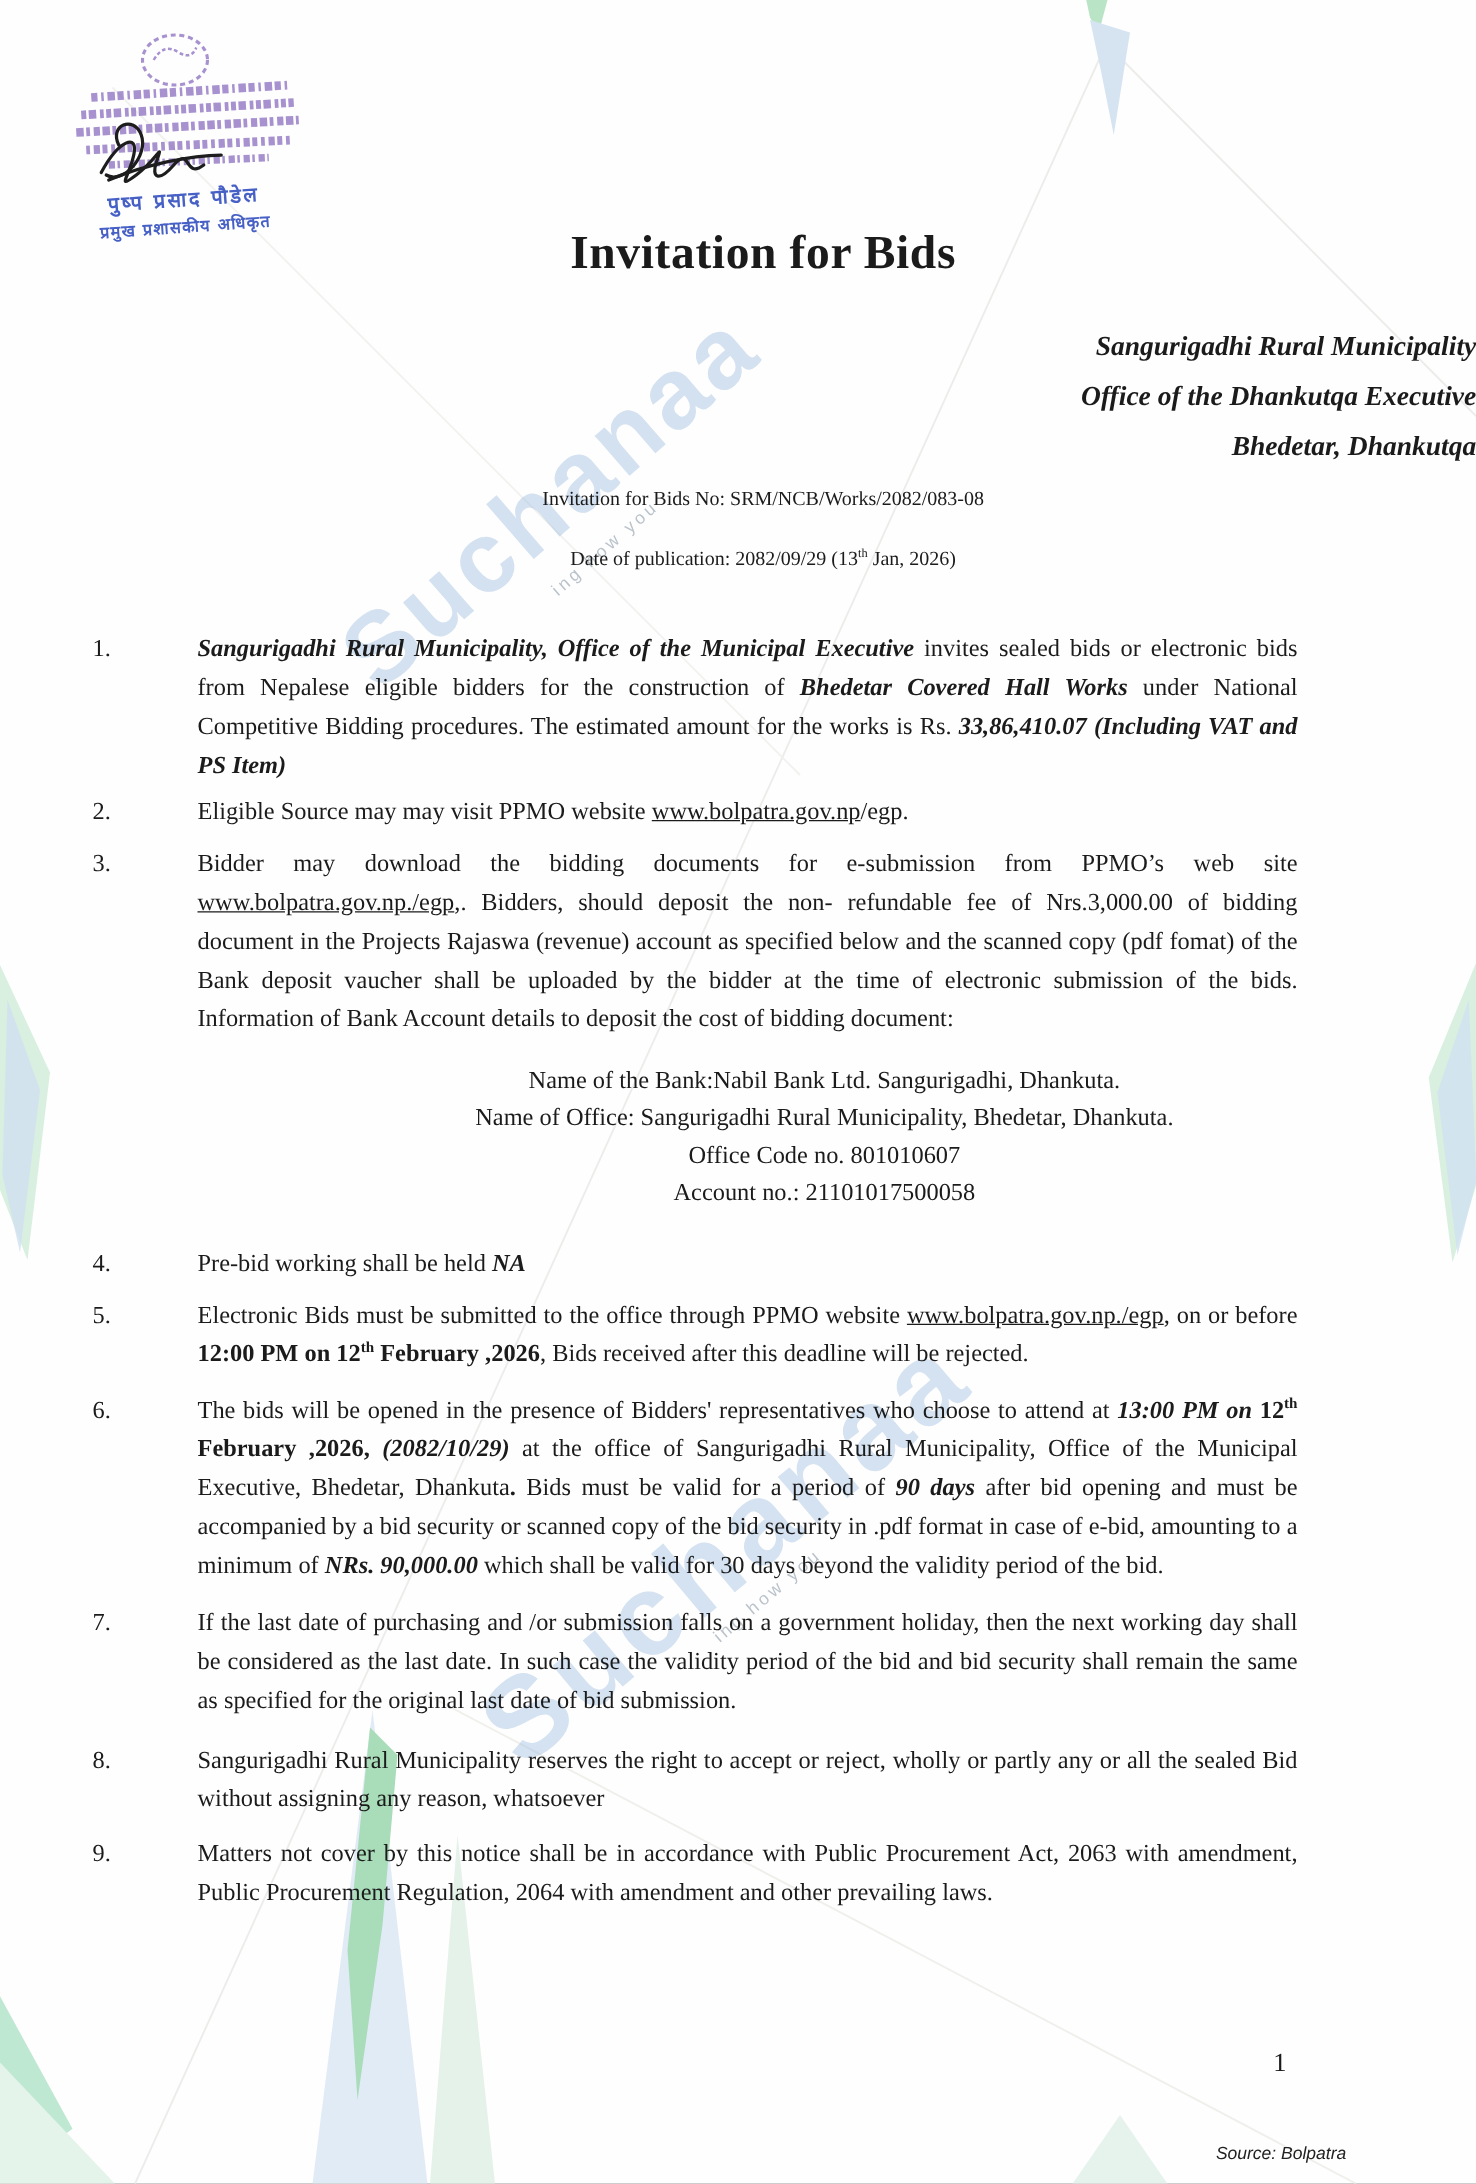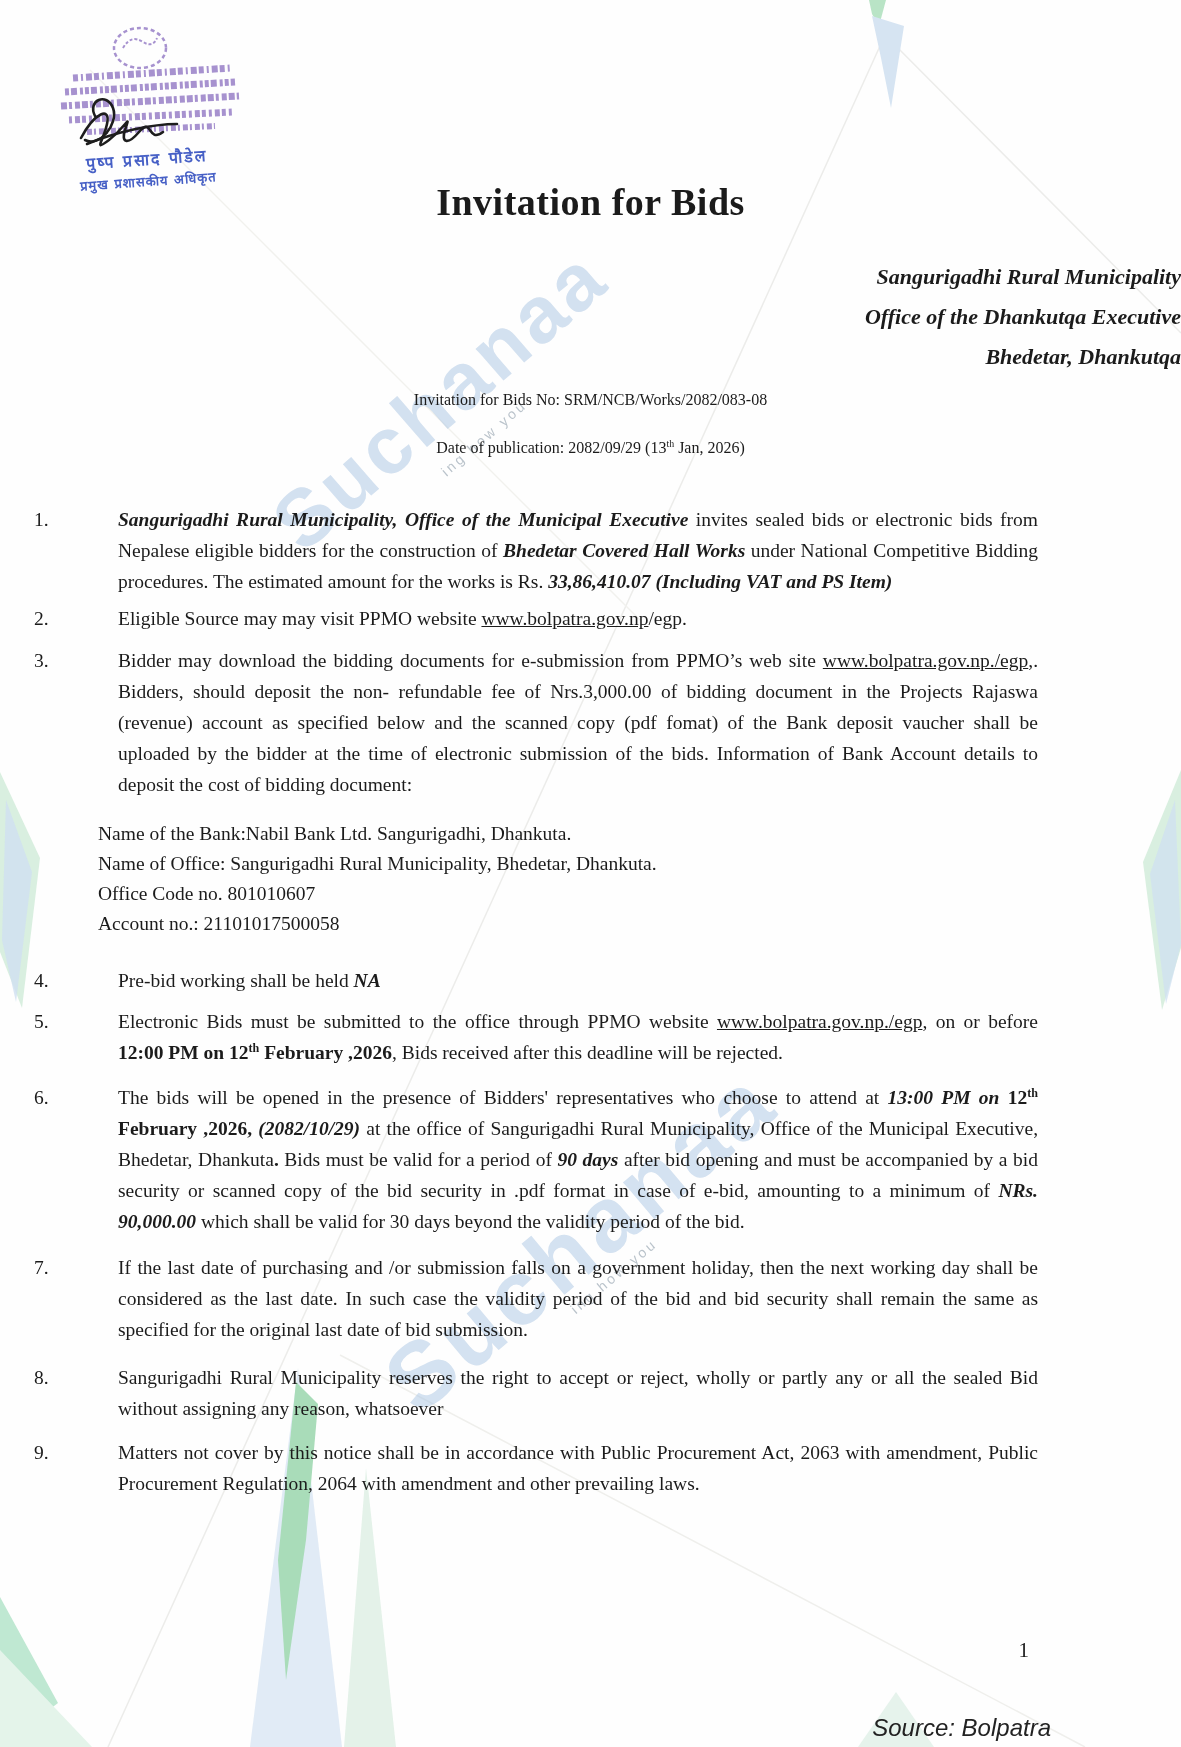--- a/index.html
+++ b/index.html
@@ -23,41 +23,41 @@
   .wm-tag2{left:560px; top:1268px; transform:rotate(-40deg);}
   
   .stamp{position:absolute; left:35px; top:20px; width:230px; height:185px; z-index:2;}
   .stamp svg{position:absolute; left:0; top:0;}
   .stamp-name{position:absolute; left:0; top:128px; width:225px; text-align:center;
       transform:rotate(-4deg); color:#3450c0; font-family:"DejaVu Sans", sans-serif;
       font-weight:bold; opacity:.9;}
   .stamp-name .l1{font-size:16px; letter-spacing:2px;}
   .stamp-name .l2{font-size:13px; letter-spacing:1px; margin-top:2px;}
   
-  .content{position:absolute; inset:0; z-index:3;}
+  .content{position:absolute; inset:0; z-index:3;margin-left:40px;}
   .title{font-size:38px; font-weight:bold; text-align:center; margin:180px 0 0 0; letter-spacing:.5px;}
   .org{font-size:22px; font-weight:bold; font-style:italic; text-align:right; line-height:40px; margin:0;}
   .org.first{margin-top:33px;}
   .hline{font-size:16px; text-align:center; line-height:28px;}
   .bid-no{margin-top:9px;}
   .pub-date{margin-top:20px;}
   .list{margin-top:42px;}
   .item{position:relative; padding-left:118px; padding-right:143px; text-align:justify;
         font-size:19.5px; line-height:31px;}
   .item .num{position:absolute; left:34px; top:0;}
   .item p{margin:0;}
   .gap-s{margin-top:6px;} .item-3{margin-top:11px;}
   .item-4{margin-top:26px;} .item-5{margin-top:10px;} .item-6{margin-top:14px;}
   .item-7{margin-top:15px;} .item-8{margin-top:17px;} .item-9{margin-top:13px;}
-  .bank{margin-top:19px; padding-left:98px; font-size:19.5px; line-height:30px;}
+  .bank{margin-top:19px; padding-left:98px; font-size:19.5px; line-height:30px;text-align:center;}
   .b{font-weight:bold;} .i{font-style:italic;} .u{text-decoration:underline;}
   .sup{font-size:.62em; vertical-align:super; line-height:0;}
   
   .page-number{position:absolute; right:152px; top:1638px; font-size:21px; z-index:3;}
-  .source{position:absolute; right:130px; top:1714px; font-size:24px; font-style:italic;
+  .source{position:absolute; right:104px; top:1714px; font-size:14px; font-style:italic;
       font-family:"Liberation Sans", sans-serif; color:#222; z-index:3;}
 </style>
 </head>
 <body>
 
 <div class="page">
 
   <svg class="decor" width="1181" height="1747" viewBox="0 0 1181 1747">
     <g>
       <line x1="885" y1="35" x2="108" y2="1747" stroke="#ececea" stroke-width="1.5"></line>

